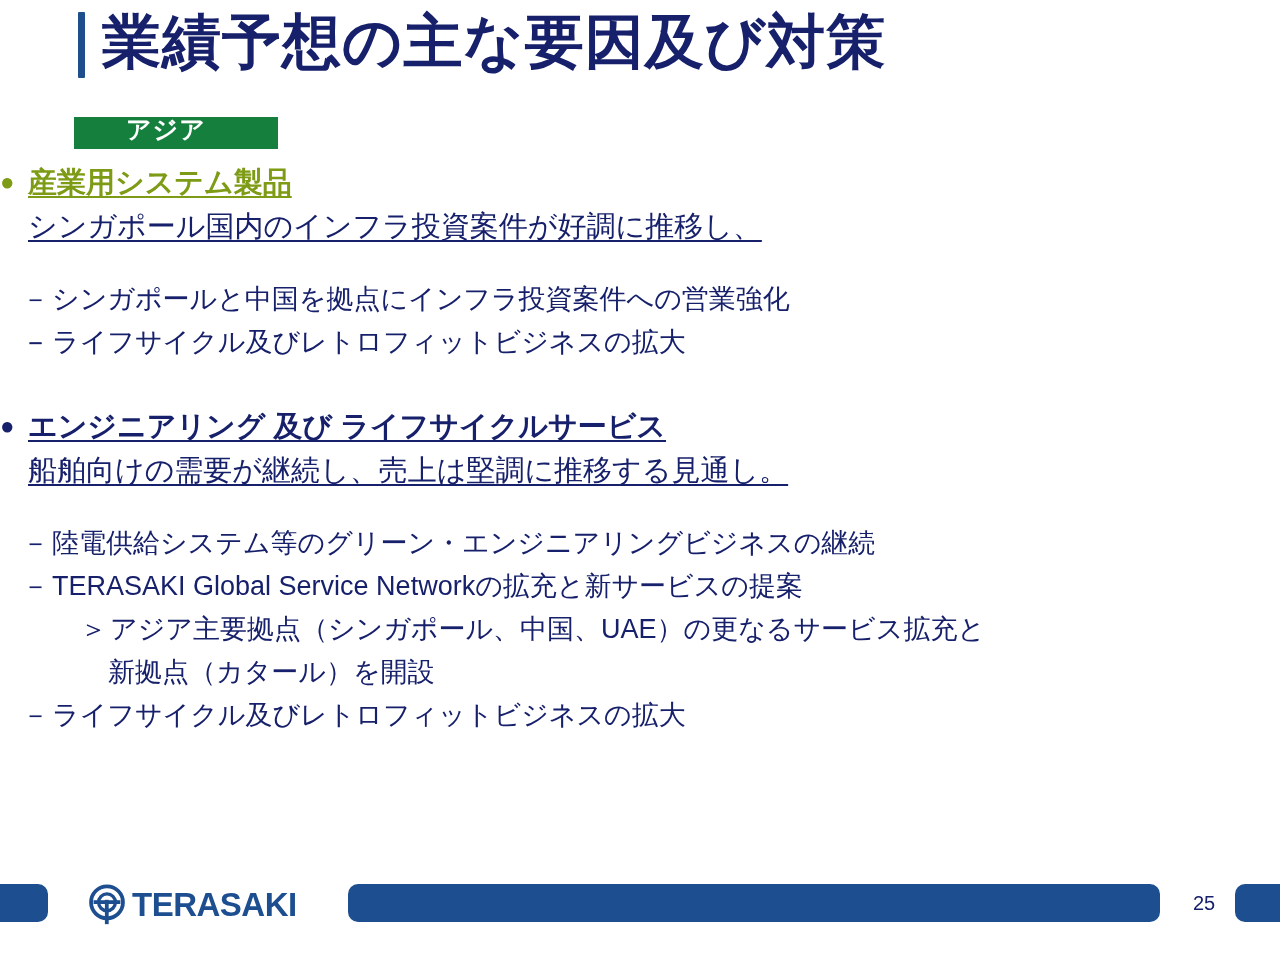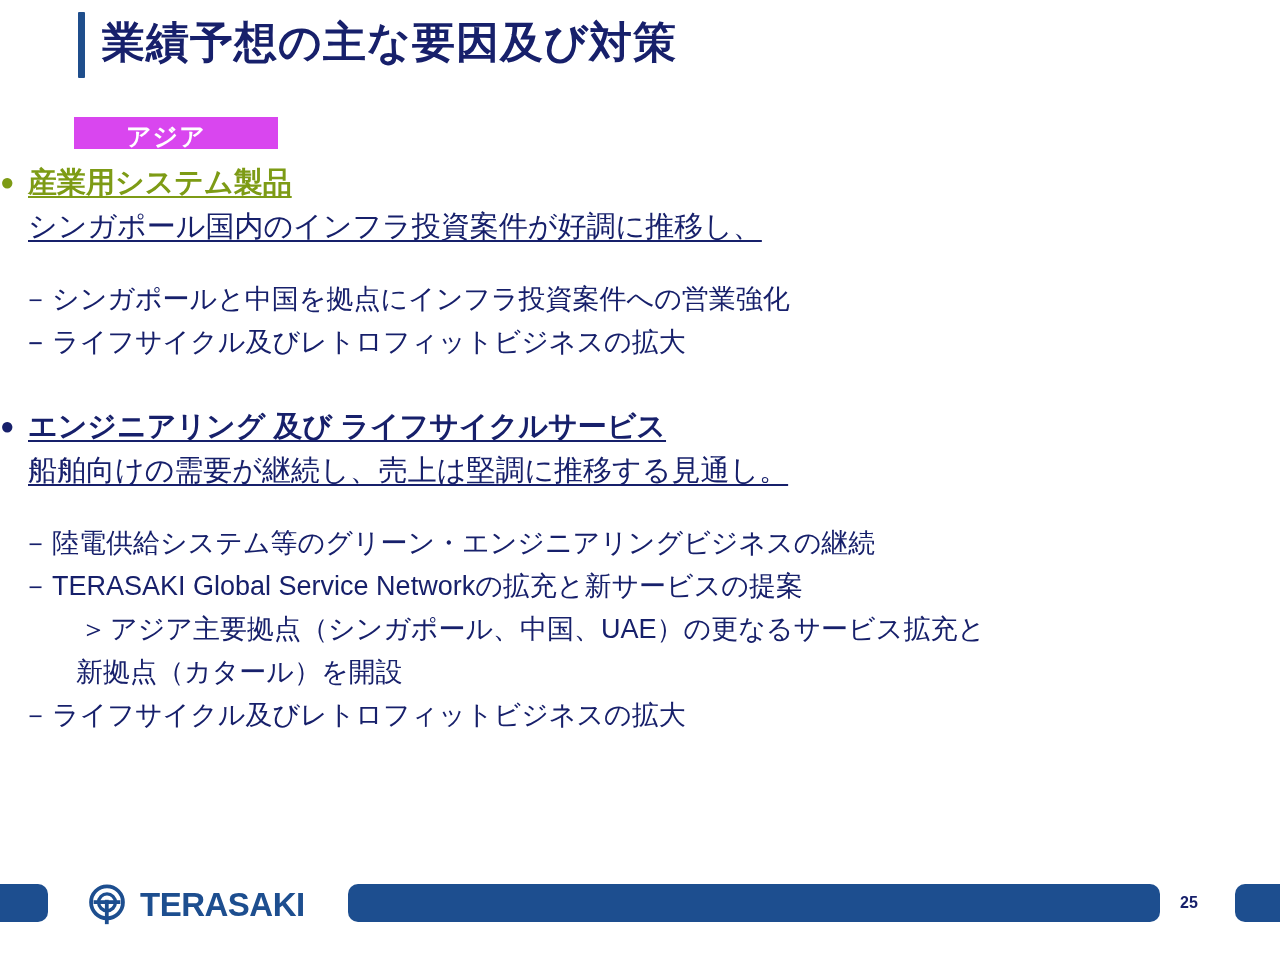--- a/index.html
+++ b/index.html
@@ -33,38 +33,38 @@
     top: 12px;
     width: 7px;
     height: 66px;
     background: #1f4e8c;
     border-radius: 1px;
   }
   .title-text {
     position: absolute;
     left: 102px;
     top: 9px;
-    font-size: 43px;
+    font-size: 59px;
     font-weight: bold;
     color: #17206b;
     letter-spacing: 1px;
     white-space: nowrap;
     line-height: 66px;
   }
 
   
   .region-badge {
     position: absolute;
     left: 74px;
     top: 117px;
     width: 204px;
     height: 32px;
-    background: #d946ef;
+    background: #15803d;
     display: flex;
-    align-items: flex-end;
+    align-items: flex-start;
   }
   .region-badge-label {
     color: #ffffff;
     font-size: 25px;
     font-weight: bold;
     line-height: 1;
     margin-left: 52px;
     letter-spacing: 1px;
   }
 
@@ -137,21 +137,21 @@
     font-size: 27px;
     line-height: 43px;
     white-space: nowrap;
     padding-left: 110px;
   }
   .sub-item .gt {
     position: absolute;
     left: 80px;
     top: 0;
   }
-  .sub-item.indent2 { padding-left: 76px; }
+  .sub-item.indent2 { padding-left: 108px; }
   .gap-md { height: 30px; }
   .gap-lg { height: 40px; }
 
   
   .footer {
     position: absolute;
     left: 0;
     top: 884px;
     width: 1280px;
     height: 76px;
@@ -183,38 +183,39 @@
     height: 38px;
     background: #1d4e8f;
     border-top-left-radius: 10px;
     border-bottom-left-radius: 10px;
   }
   .page-num {
     position: absolute;
     left: 1180px;
     top: 4px;
     width: 48px;
-    font-size: 16px;
-    font-weight: bold;
+    text-align: center;
+    font-size: 20px;
+    font-weight: normal;
     color: #17206b;
     line-height: 30px;
   }
 
   
   .logo {
     position: absolute;
     left: 86px;
     top: 0;
     height: 40px;
     display: flex;
     align-items: center;
   }
   .logo-mark { width: 42px; height: 42px; display:block; }
   .logo-word {
-    margin-left: 12px;
+    margin-left: 4px;
     font-size: 33px;
     font-weight: bold;
     color: #1d4e8f;
     letter-spacing: -0.5px;
     line-height: 1;
     font-family: "Liberation Sans", "DejaVu Sans", sans-serif;
   }
 </style>
 </head>
 <body>

